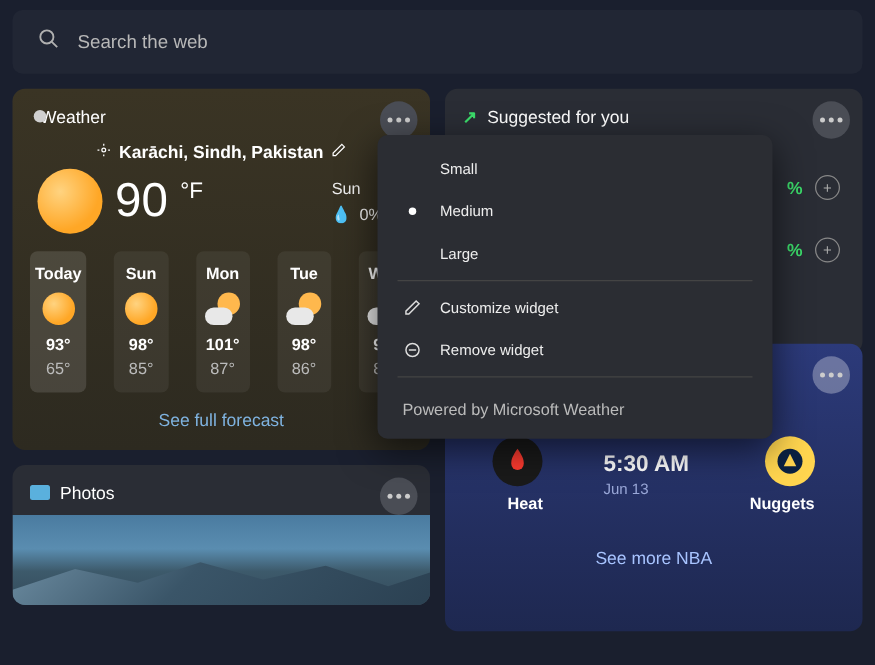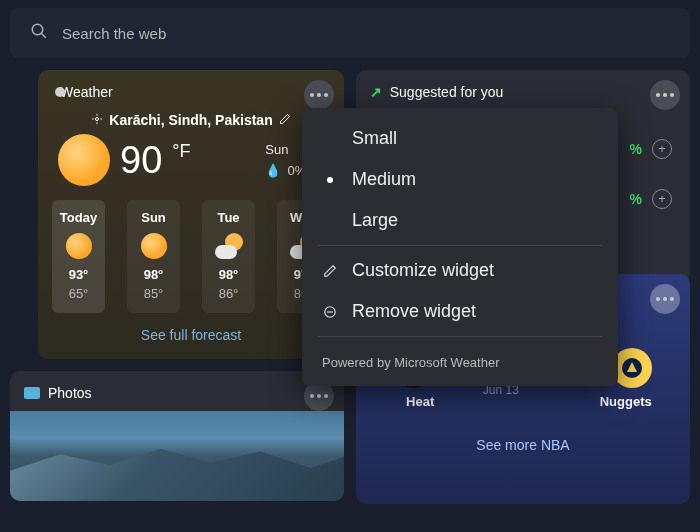--- a/index.html
+++ b/index.html
@@ -31,29 +31,28 @@
 .col.right { width: 335px; }
 .card {
   background: #2a2d35;
   border-radius: 10px;
   position: relative;
   color: #fff;
 }
 .card.weather {
   background: linear-gradient(180deg, #3a3424 0%, #2d2a20 100%);
   padding: 14px 14px 16px 14px;
-  margin-left: 28px;
 }
 .card.suggested {
   padding: 14px;
   height: 212px;
 }
 .card.photos {
   padding: 14px 14px 0 14px;
-  height: 130px;
+  height: 112px;
   overflow: hidden;
 }
 .card.nba {
   background: linear-gradient(180deg, #2c3a7a 0%, #1e2850 100%);
   padding: 14px;
   height: 230px;
   margin-top: -20px;
 }
 .card-head {
   display: flex;
@@ -134,21 +133,21 @@
   background:#2b2d33;
   border-radius:8px;
   box-shadow: 0 8px 30px rgba(0,0,0,0.6);
   z-index:100;
   padding:10px 0 14px 0;
   color:#eee;
 }
 .ctx-item {
   display:flex; align-items:center; gap:14px;
   padding:10px 20px;
-  font-size:18px;
+  font-size:12px;
   cursor:pointer;
 }
 .ctx-radio { width:16px; display:flex; justify-content:center; }
 .ctx-radio .dot { width:6px; height:6px; border-radius:50%; background:#fff; }
 .ctx-sep { height:1px; background:#444; margin:4px 16px; }
 .ctx-footer { padding:14px 20px 2px 20px; font-size:13px; color:#bbb; }
 .cloud-sm { width:18px; height:12px; background:#d0d0d0; border-radius:8px; position:relative; }
 .cloud-sm::before { content:''; position:absolute; width:10px; height:10px; background:#d0d0d0; border-radius:50%; top:-5px; left:3px; }
 .photos-icon { width:16px; height:12px; background:#5ab0dd; border-radius:2px; position:relative; }
 .trend-icon { color:#3cdd6b; font-weight:bold; font-size:14px; }
@@ -218,20 +217,29 @@
           <span class="hi">93°</span>
           <span class="lo">65°</span>
         </div>
         <div class="fday">
           <span class="lbl">Sun</span>
           <span class="sun-sm"></span>
           <span class="hi">98°</span>
           <span class="lo">85°</span>
         </div>
         <div class="fday">
+          <span class="lbl">Mon</span>
+          <span class="cloudsun">
+              <span class="s"></span>
+              <span class="c"></span>
+            </span>
+          <span class="hi">101°</span>
+          <span class="lo">87°</span>
+        </div>
+        <div class="fday">
           <span class="lbl">Tue</span>
           <span class="cloudsun">
               <span class="s"></span>
               <span class="c"></span>
             </span>
           <span class="hi">98°</span>
           <span class="lo">86°</span>
         </div>
         <div class="fday">
           <span class="lbl">Wed</span>

